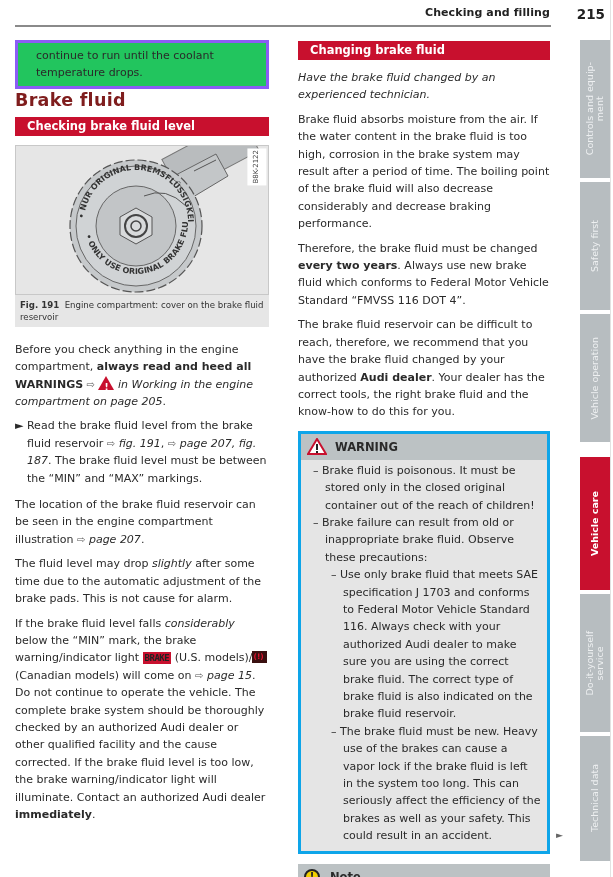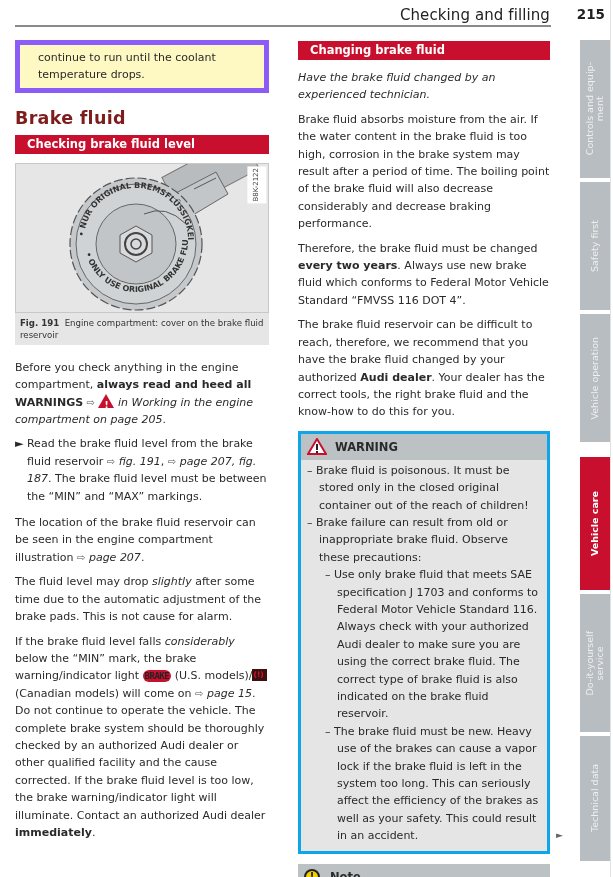--- a/index.html
+++ b/index.html
@@ -1,46 +1,46 @@
 <!DOCTYPE html>
 <html><head>
 <meta charset="utf-8">
 <style>
   html, body { margin: 0; padding: 0; background: #ffffff; }
   body { width: 613px; height: 877px; position: relative; overflow: hidden;
          font-family: "DejaVu Sans", sans-serif; color: #2a2a2a; }
-  .header-title { position: absolute; right: 63px; top: 6px; font-size: 15px; font-weight: normal; color: #222; letter-spacing: 0.1px; }
+  .header-title { position: absolute; right: 63px; top: 6px; font-size: 11px; font-weight: bold; color: #222; letter-spacing: 0.1px; }
   .page-num { position: absolute; right: 8px; top: 6px; font-size: 13.5px; font-weight: bold; color: #222; }
   .header-rule { position: absolute; left: 15px; top: 25px; width: 536px; height: 1.5px; background: #8a8a8a; }
 
   .col { position: absolute; font-size: 11px; line-height: 17.4px; }
   .col-left { left: 15px; top: 40px; width: 254px; }
   .col-right { left: 298px; top: 41px; width: 252px; }
 
-  .cont-box { background: #fef9c3; border: 5px solid #8b5cf6; padding: 4px 8px 4px 18px; margin-bottom: 14px; }
+  .cont-box { background: #22c55e; border: 3px solid #8b5cf6; padding: 4px 8px 4px 18px; }
   h1 { font-size: 17.5px; margin: 0 0 6px 0; font-weight: bold; color: #7f1d1d; line-height: 22px; letter-spacing: 0.3px; }
   .red-bar { background: #c8102e; color: #fff; font-weight: bold; font-size: 11.5px; padding: 1px 12px; line-height: 17px; margin-bottom: 9px; }
   .figure { background: #e6e6e6; border: 1px solid #c8c8c8; height: 148px; position: relative; overflow: hidden; }
   .fig-code { position: absolute; right: 2px; top: 2px; writing-mode: vertical-rl; transform: rotate(180deg); font-size: 7px; color: #444; background: #fff; padding: 2px 1px; }
   .caption { background: #e6e6e6; font-size: 8.6px; line-height: 12.5px; padding: 4px 5px 3px 5px; color: #333; margin-bottom: 14px; }
   .caption b { font-weight: bold; }
   p { margin: 0 0 7px 0; }
   .it { font-style: italic; }
   .b { font-weight: bold; }
   .arrow { font-size: 10px; color: #555; }
   .step { padding-left: 12px; text-indent: -12px; margin-bottom: 9px; }
   .warn-tri { display: inline-block; width: 0; height: 0; border-left: 8px solid transparent; border-right: 8px solid transparent; border-bottom: 14px solid #c8102e; position: relative; vertical-align: -2px; }
   .warn-tri::after { content: "!"; position: absolute; left: -2px; top: 3px; font-size: 9px; color: #fff; font-weight: bold; }
-  .brake-lamp { display: inline-block; background: #c8102e; color: #222; font-weight: bold; font-size: 9px; padding: 0 2px; line-height: 12px; font-family: "DejaVu Sans Mono", monospace; letter-spacing: -0.5px; border-radius: 6px; }
+  .brake-lamp { display: inline-block; background: #c8102e; color: #222; font-weight: bold; font-size: 9px; padding: 0 2px; line-height: 12px; font-family: "DejaVu Sans Mono", monospace; letter-spacing: -0.5px; }
   .brake-lamp-ca { display: inline-block; background: #3a1010; width: 15px; height: 12px; vertical-align: -2px; position: relative; }
   .brake-lamp-ca::after { content: "(!)"; position: absolute; left: 1px; top: 0; font-size: 7.5px; color: #e0112e; font-weight: bold; line-height: 12px; }
 
   .warning-box { background: #e5e5e5; border: 3px solid #0ea5e9; margin-top: 10px; }
   .warning-head { background: #bcc2c4; padding: 2px 6px; font-weight: bold; font-size: 11.5px; line-height: 22px; display: flex; align-items: center; gap: 8px; }
-  .warning-body { padding: 2px 6px 6px 6px; }
+  .warning-body { padding: 2px 6px 6px 12px; }
   .dash-item { padding-left: 12px; text-indent: -12px; margin: 0; }
   .dash-sub { padding-left: 30px; text-indent: -12px; margin: 0; }
 
   .note-box { background: #e6e6e6; margin-top: 10px; }
   .note-head { background: #bcc2c4; padding: 2px 6px; font-weight: bold; font-size: 11.5px; line-height: 22px; display: flex; align-items: center; gap: 10px; }
   .note-icon { width: 16px; height: 16px; border-radius: 50%; border: 2px solid #222; background: #f3d100; display: inline-flex; justify-content: center; align-items: center; font-size: 10px; font-weight: bold; color: #222; box-sizing: border-box; }
   .note-body { padding: 2px 8px 4px 8px; }
   .next-arrow { position: absolute; left: 556px; top: 830px; font-size: 9px; color: #666; }
 
   .side-tabs { position: absolute; left: 580px; top: 40px; width: 33px; }

